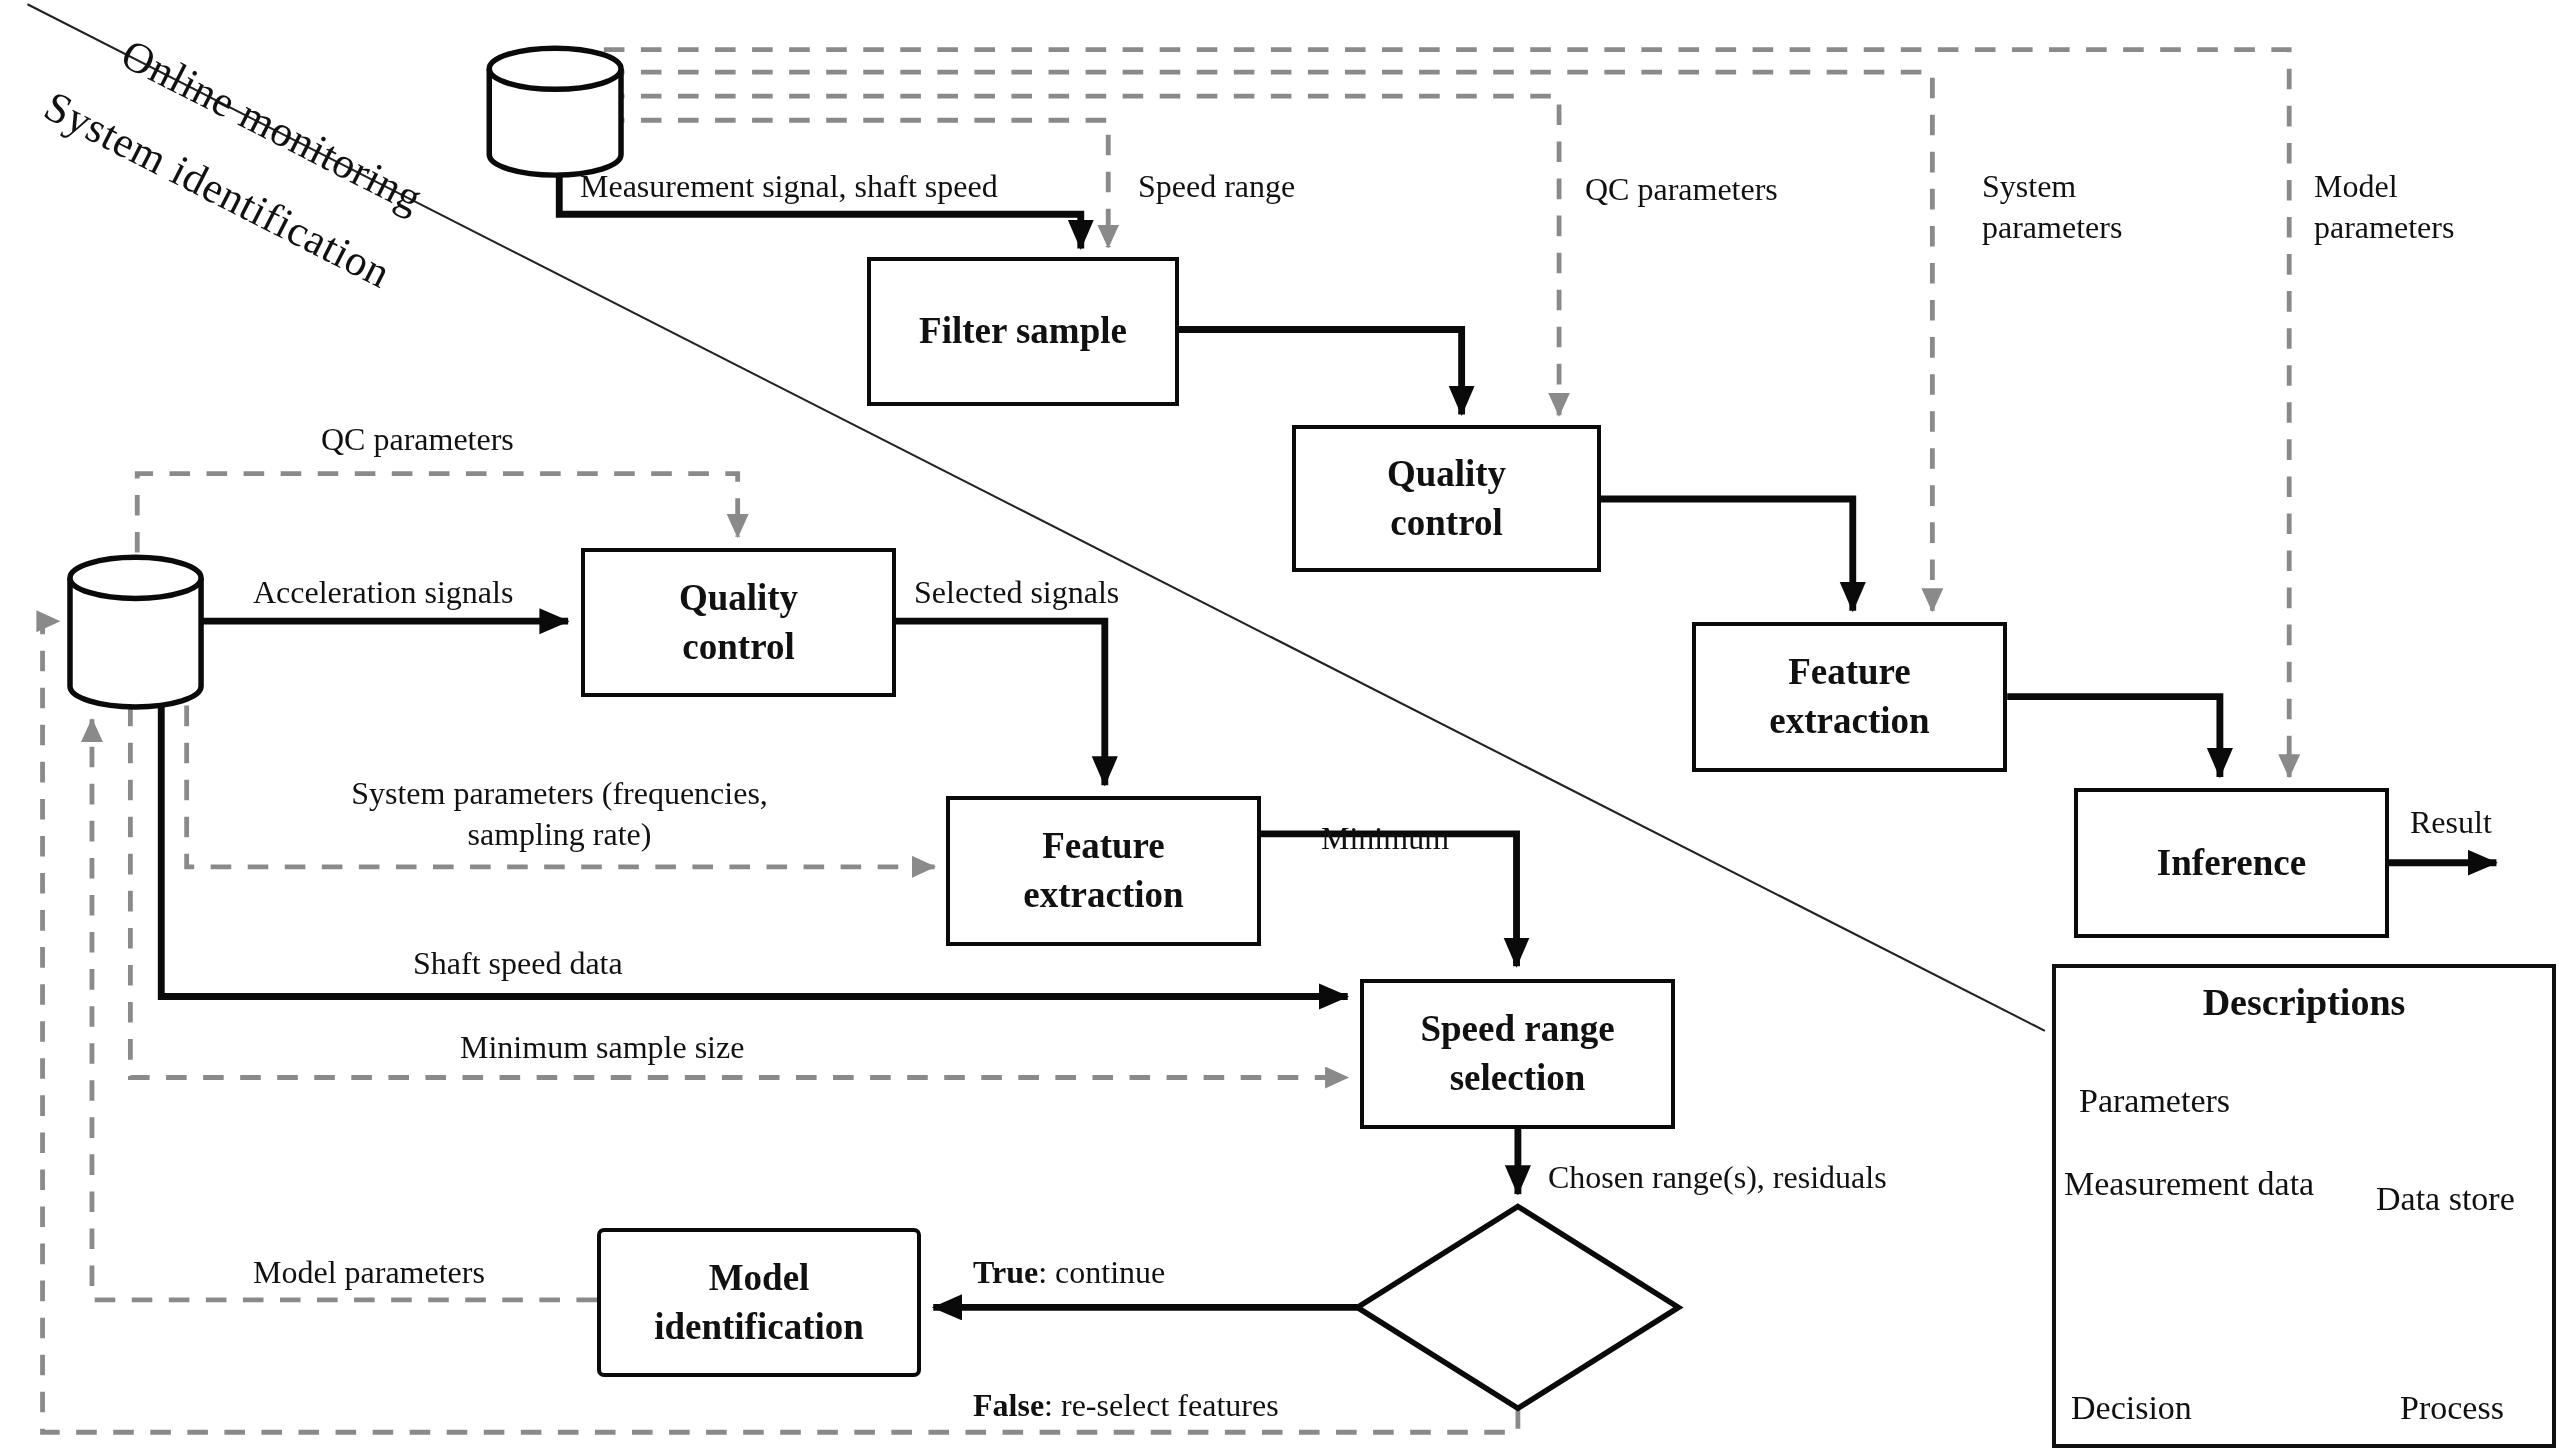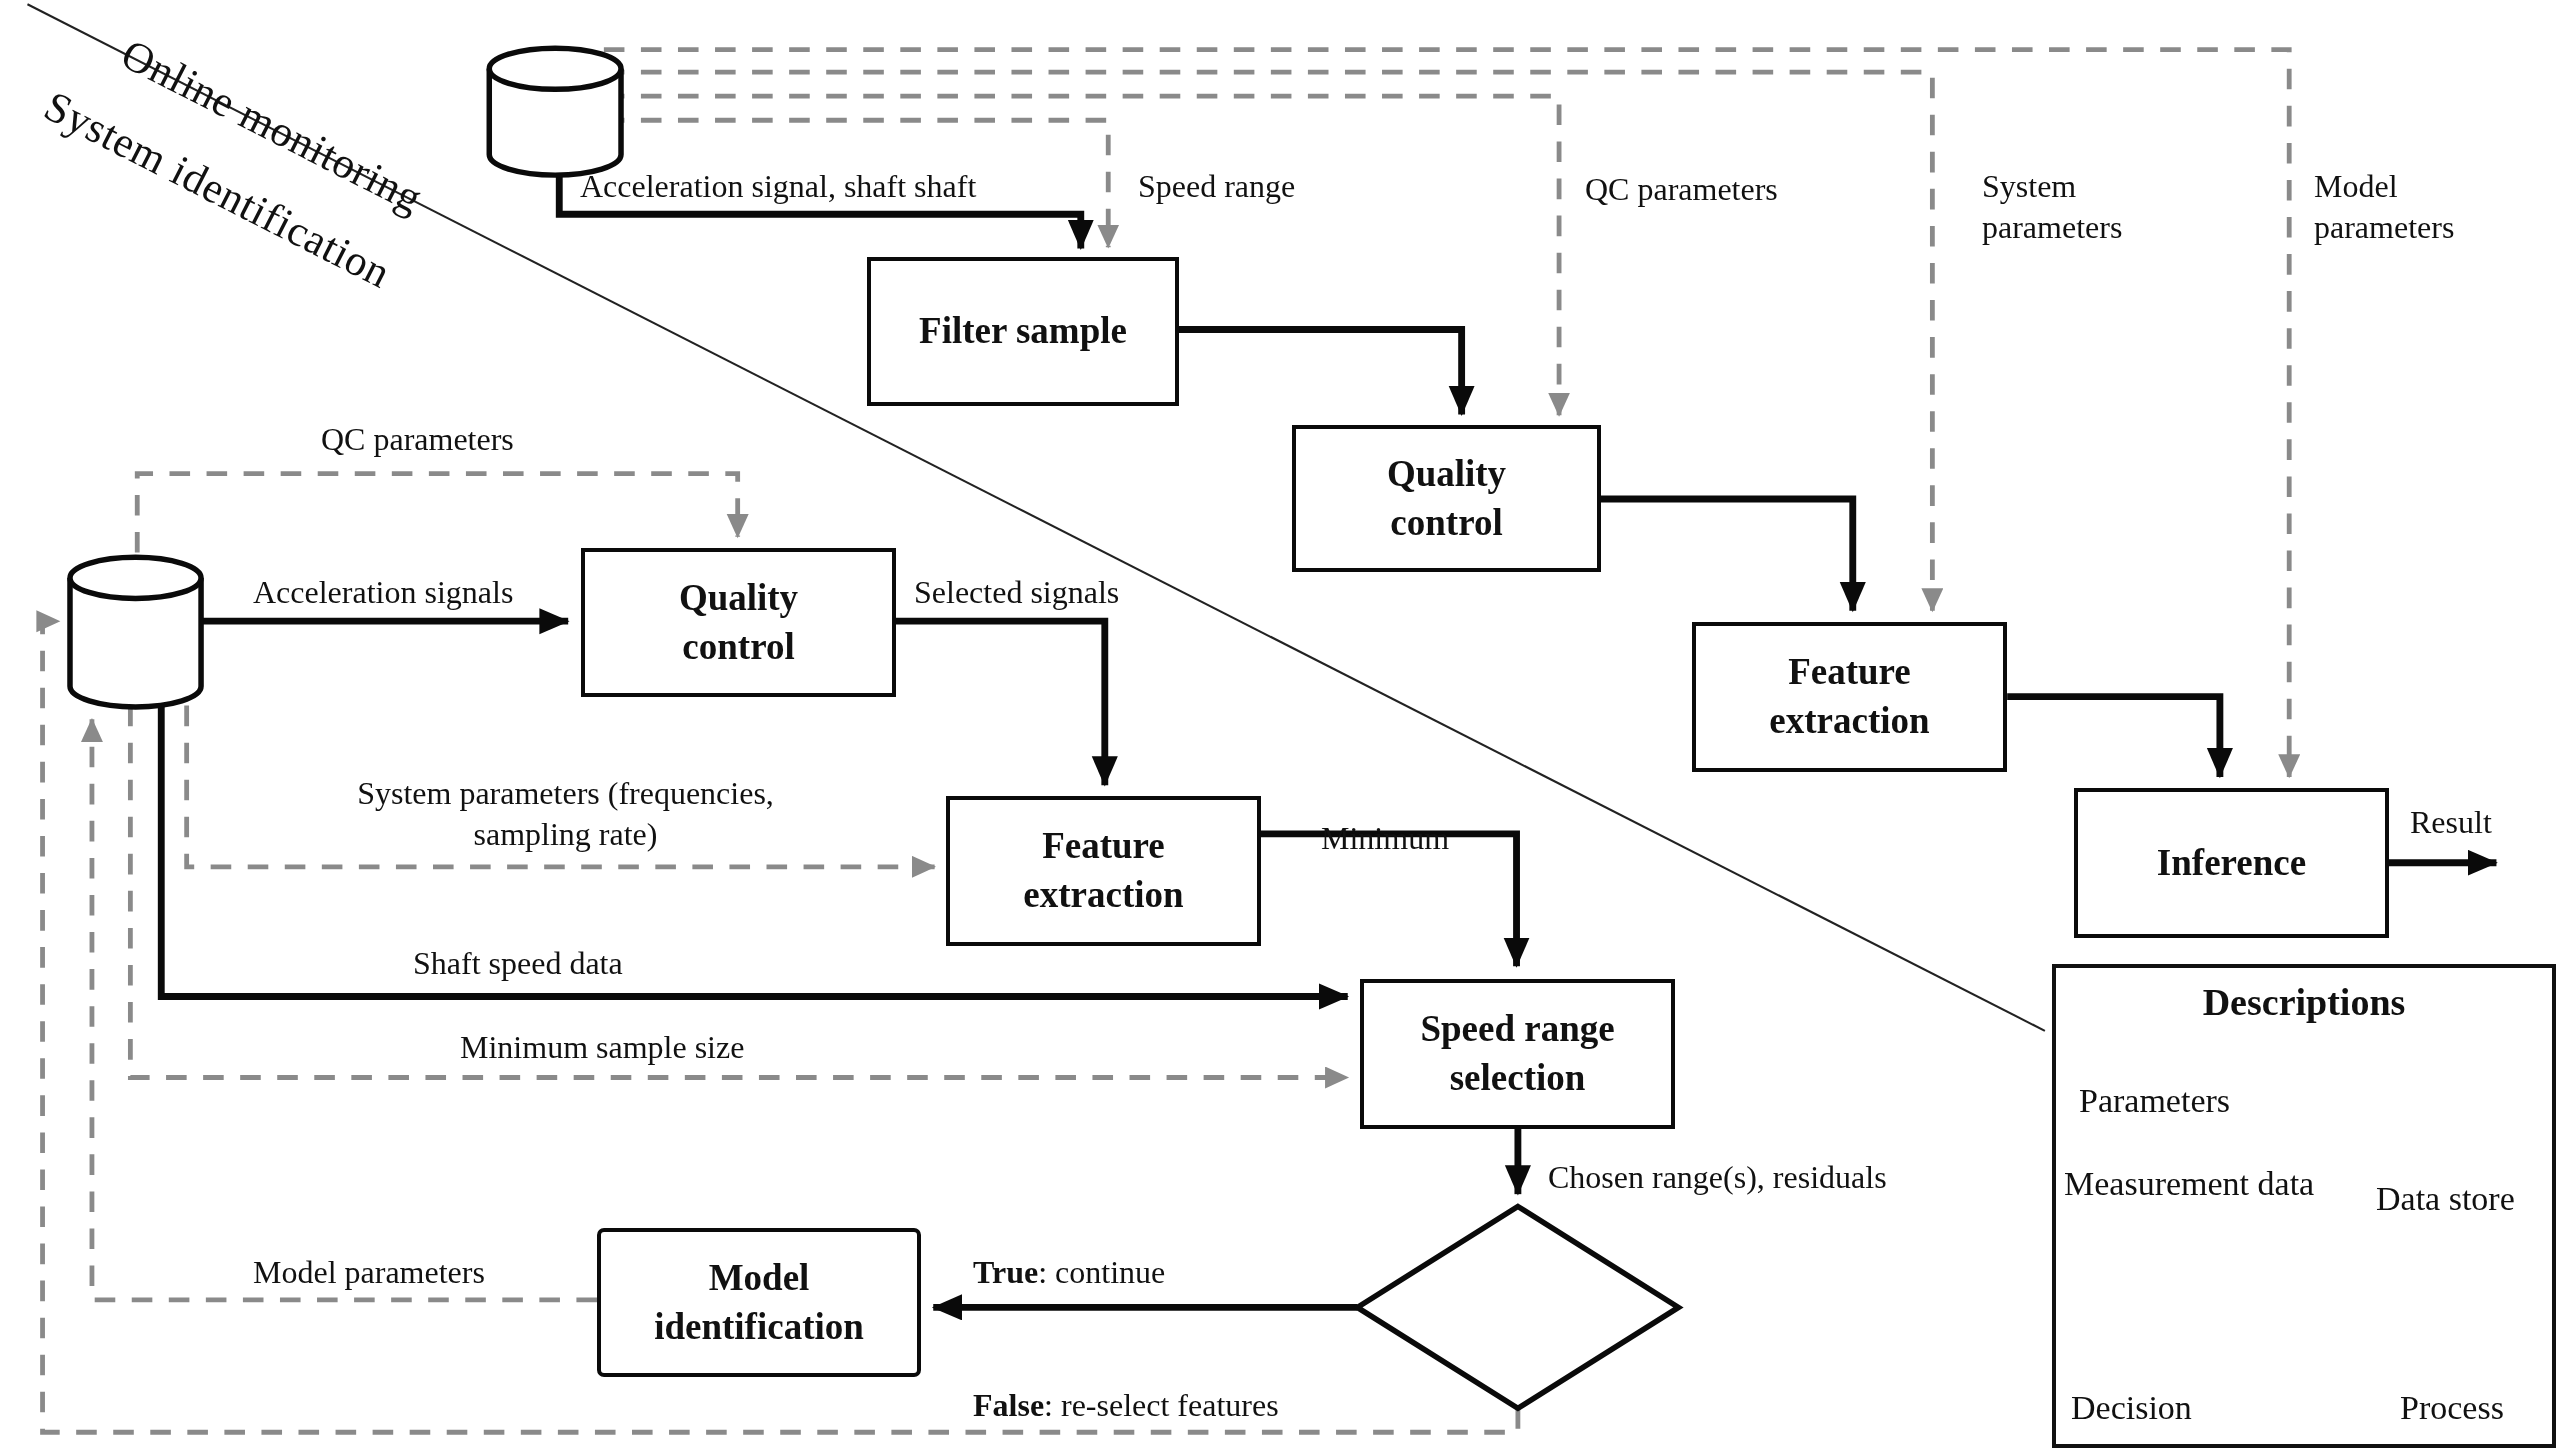--- a/index.html
+++ b/index.html
@@ -111,31 +111,31 @@
   <div class="process-box" style="left:1292px;top:425px;width:309px;height:147px;padding:0 55px;">Quality control</div>
   <div class="process-box" style="left:1692px;top:622px;width:315px;height:150px;padding:0 48px;">Feature extraction</div>
   <div class="process-box" style="left:2074px;top:788px;width:315px;height:150px;">Inference</div>
 
   <div class="process-box" style="left:581px;top:548px;width:315px;height:149px;padding:0 55px;">Quality control</div>
   <div class="process-box" style="left:946px;top:796px;width:315px;height:150px;padding:0 48px;">Feature extraction</div>
   <div class="process-box" style="left:1360px;top:979px;width:315px;height:150px;padding:0 38px;">Speed range selection</div>
   <div class="process-box" style="left:597px;top:1228px;width:324px;height:149px;padding:0 41px;border-radius:7px;">Model identification</div>
 
 
-  <div class="lbl" style="left:580px;top:166px;">Acceleration signal, shaft shaft</div>
+  <div class="lbl" style="left:580px;top:166px;">Measurement signal, shaft speed</div>
   <div class="lbl" style="left:1138px;top:166px;">Speed range</div>
   <div class="lbl" style="left:1585px;top:169px;">QC parameters</div>
   <div class="lbl wrap" style="left:1982px;top:166px;width:185px;">System parameters</div>
   <div class="lbl wrap" style="left:2314px;top:166px;width:185px;">Model parameters</div>
   <div class="lbl" style="left:2410px;top:802px;">Result</div>
 
   <div class="lbl" style="left:321px;top:419px;">QC parameters</div>
   <div class="lbl" style="left:253px;top:572px;">Acceleration signals</div>
   <div class="lbl" style="left:914px;top:572px;">Selected signals</div>
-  <div class="lbl wrap" style="left:347px;top:773px;width:425px;text-align:center;margin-left:6px;">System parameters (frequencies, sampling rate)</div>
+  <div class="lbl wrap" style="left:347px;top:773px;width:425px;text-align:center;">System parameters (frequencies, sampling rate)</div>
   <div class="lbl" style="left:413px;top:943px;">Shaft speed data</div>
   <div class="lbl" style="left:413px;top:1027px;margin-left:47px;">Minimum sample size</div>
   <div class="lbl" style="left:1321px;top:818px;">Minimum</div>
   <div class="lbl" style="left:1548px;top:1157px;">Chosen range(s), residuals</div>
   <div class="lbl" style="left:973px;top:1252px;">
     <b>True</b><span>: continue</span>
   </div>
   <div class="lbl" style="left:973px;top:1385px;">
     <b>False</b><span>: re-select features</span>
   </div>

